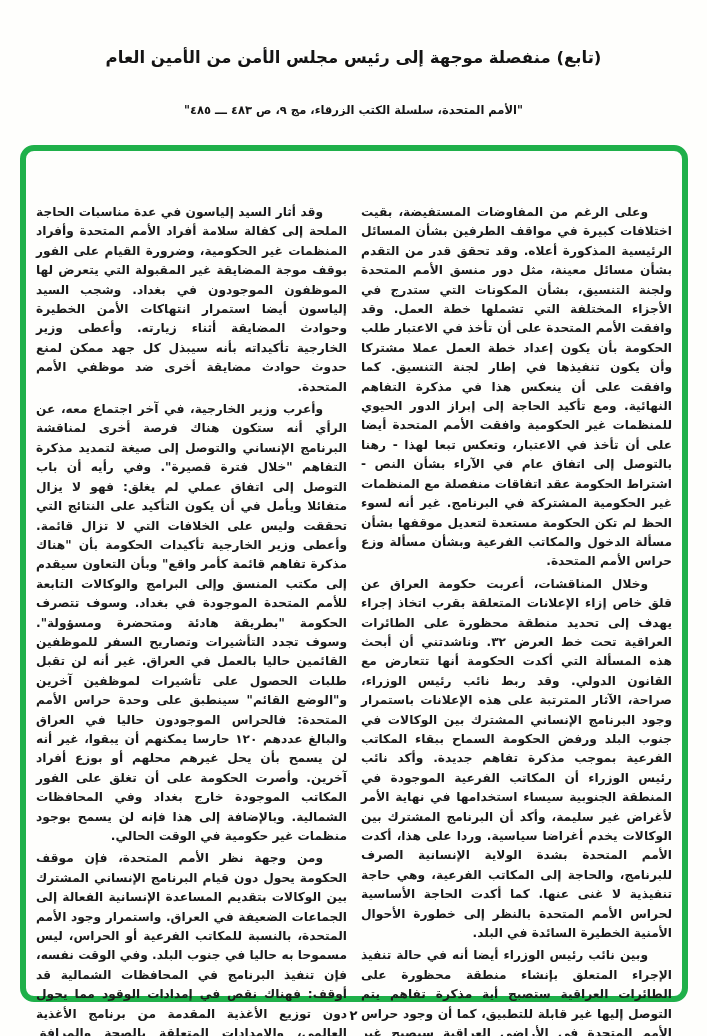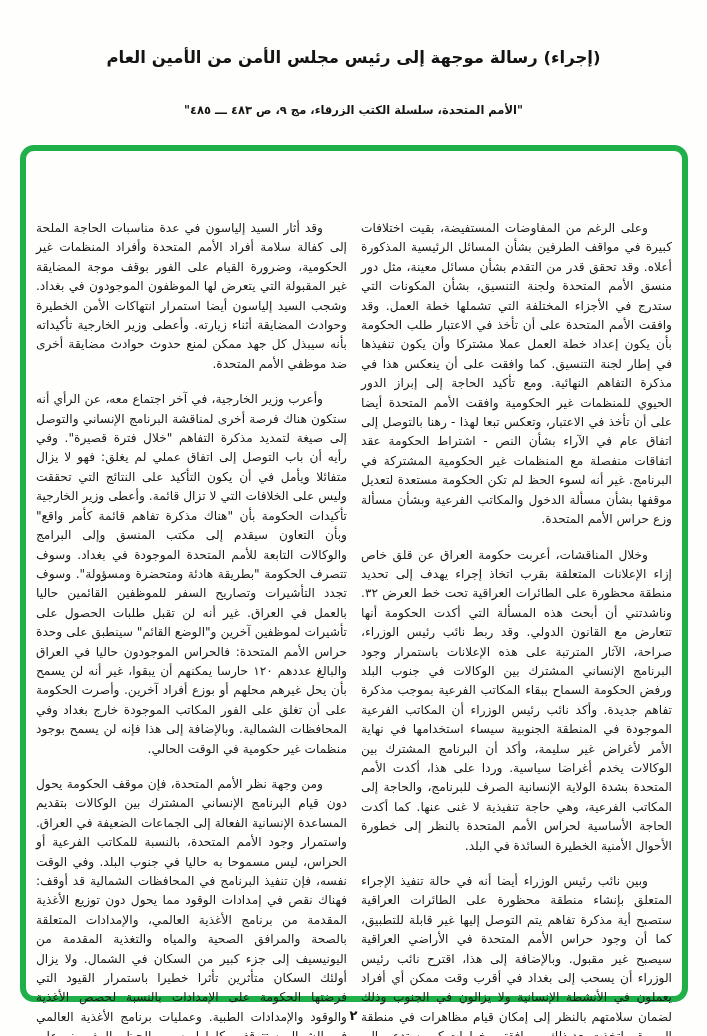--- a/index.html
+++ b/index.html
@@ -60,39 +60,40 @@
   }
   .col {
     flex: 1 1 0;
     direction: rtl;
     text-align: justify;
     font-size: 12.2px;
     line-height: 19.4px;
     color: #1b1b1b;
   }
   .col p {
-    margin: 16px 0 3px 0;
+    margin: 0 0 3px 0;
     text-indent: 24px;
+    font-weight: bold;
   }
   .page-number {
     position: absolute;
     top: 1008px;
     left: 0;
     width: 100%;
     text-align: center;
     font-size: 13px;
     font-weight: bold;
   }
 </style>
 </head>
 <body>
 
 <div class="page">
 
-  <div class="doc-title">(إجراء) رسالة موجهة إلى رئيس مجلس الأمن من الأمين العام</div>
+  <div class="doc-title">(تابع) منفصلة موجهة إلى رئيس مجلس الأمن من الأمين العام</div>
 
   <div class="doc-source">"الأمم المتحدة، سلسلة الكتب الزرقاء، مج ٩، ص ٤٨٣ ـــ ٤٨٥"</div>
 
   <div class="frame">
     <div class="columns">
 
       <div class="col">
         <p>وعلى الرغم من المفاوضات المستفيضة، بقيت اختلافات كبيرة في مواقف الطرفين بشأن المسائل الرئيسية المذكورة أعلاه. وقد تحقق قدر من التقدم بشأن مسائل معينة، مثل دور منسق الأمم المتحدة ولجنة التنسيق، بشأن المكونات التي ستدرج في الأجزاء المختلفة التي تشملها خطة العمل. وقد وافقت الأمم المتحدة على أن تأخذ في الاعتبار طلب الحكومة بأن يكون إعداد خطة العمل عملا مشتركا وأن يكون تنفيذها في إطار لجنة التنسيق. كما وافقت على أن ينعكس هذا في مذكرة التفاهم النهائية. ومع تأكيد الحاجة إلى إبراز الدور الحيوي للمنظمات غير الحكومية وافقت الأمم المتحدة أيضا على أن تأخذ في الاعتبار، وتعكس تبعا لهذا - رهنا بالتوصل إلى اتفاق عام في الآراء بشأن النص - اشتراط الحكومة عقد اتفاقات منفصلة مع المنظمات غير الحكومية المشتركة في البرنامج. غير أنه لسوء الحظ لم تكن الحكومة مستعدة لتعديل موقفها بشأن مسألة الدخول والمكاتب الفرعية وبشأن مسألة وزع حراس الأمم المتحدة.</p>
         <p>وخلال المناقشات، أعربت حكومة العراق عن قلق خاص إزاء الإعلانات المتعلقة بقرب اتخاذ إجراء يهدف إلى تحديد منطقة محظورة على الطائرات العراقية تحت خط العرض ٣٢. وناشدتني أن أبحث هذه المسألة التي أكدت الحكومة أنها تتعارض مع القانون الدولي. وقد ربط نائب رئيس الوزراء، صراحة، الآثار المترتبة على هذه الإعلانات باستمرار وجود البرنامج الإنساني المشترك بين الوكالات في جنوب البلد ورفض الحكومة السماح ببقاء المكاتب الفرعية بموجب مذكرة تفاهم جديدة. وأكد نائب رئيس الوزراء أن المكاتب الفرعية الموجودة في المنطقة الجنوبية سيساء استخدامها في نهاية الأمر لأغراض غير سليمة، وأكد أن البرنامج المشترك بين الوكالات يخدم أغراضا سياسية. وردا على هذا، أكدت الأمم المتحدة بشدة الولاية الإنسانية الصرف للبرنامج، والحاجة إلى المكاتب الفرعية، وهي حاجة تنفيذية لا غنى عنها. كما أكدت الحاجة الأساسية لحراس الأمم المتحدة بالنظر إلى خطورة الأحوال الأمنية الخطيرة السائدة في البلد.</p>
         <p>وبين نائب رئيس الوزراء أيضا أنه في حالة تنفيذ الإجراء المتعلق بإنشاء منطقة محظورة على الطائرات العراقية ستصبح أية مذكرة تفاهم يتم التوصل إليها غير قابلة للتطبيق، كما أن وجود حراس الأمم المتحدة في الأراضي العراقية سيصبح غير مقبول. وبالإضافة إلى هذا، اقترح نائب رئيس الوزراء أن يسحب إلى بغداد في أقرب وقت ممكن أي أفراد يعملون في الأنشطة الإنسانية ولا يزالون في الجنوب وذلك لضمان سلامتهم بالنظر إلى إمكان قيام مظاهرات في منطقة البصرة. واتخذت بعد ذلك، بموافقتي، خطوات كي يستدعى إلى بغداد ثمانية من حراس الأمم المتحدة وموظف واحد تابع لليونيسيف لا يزالون في البصرة. وفي ١٩ آب/أغسطس، تلقى السيد إلياسون دعوة لزيارة الأهوار الجنوبية، وقد أذن له بالمضي في تلك الزيارة</p>

